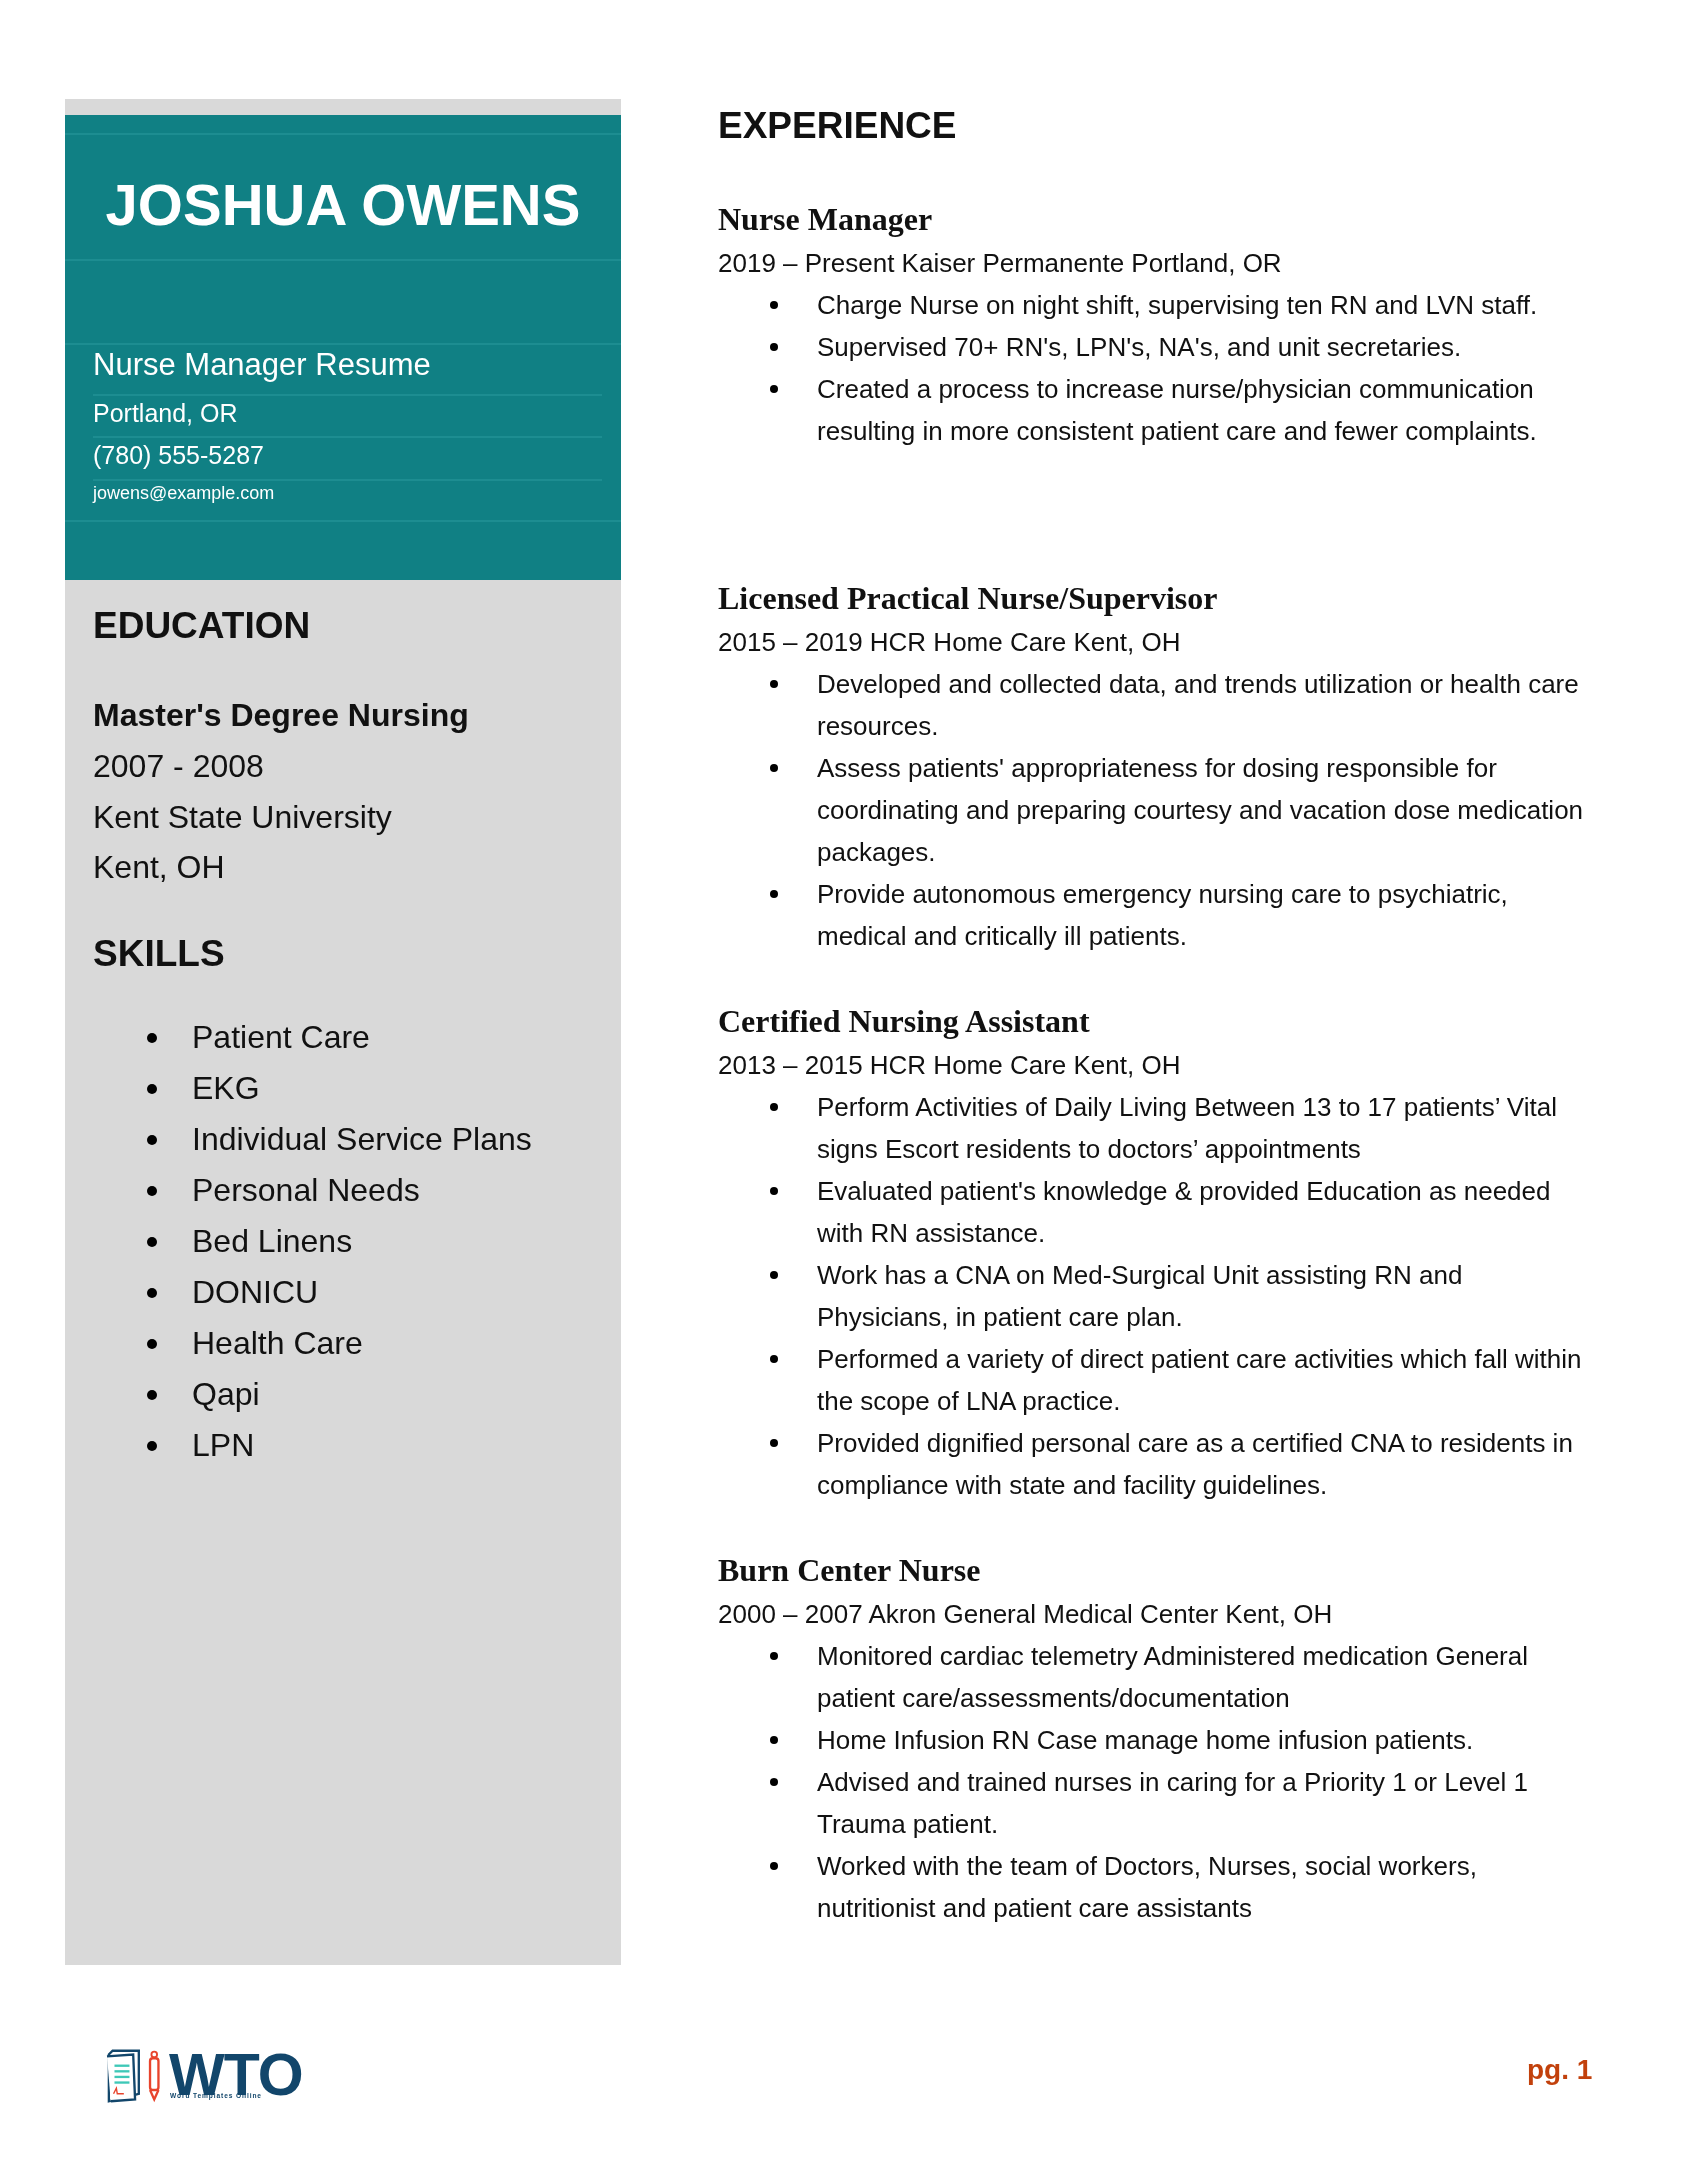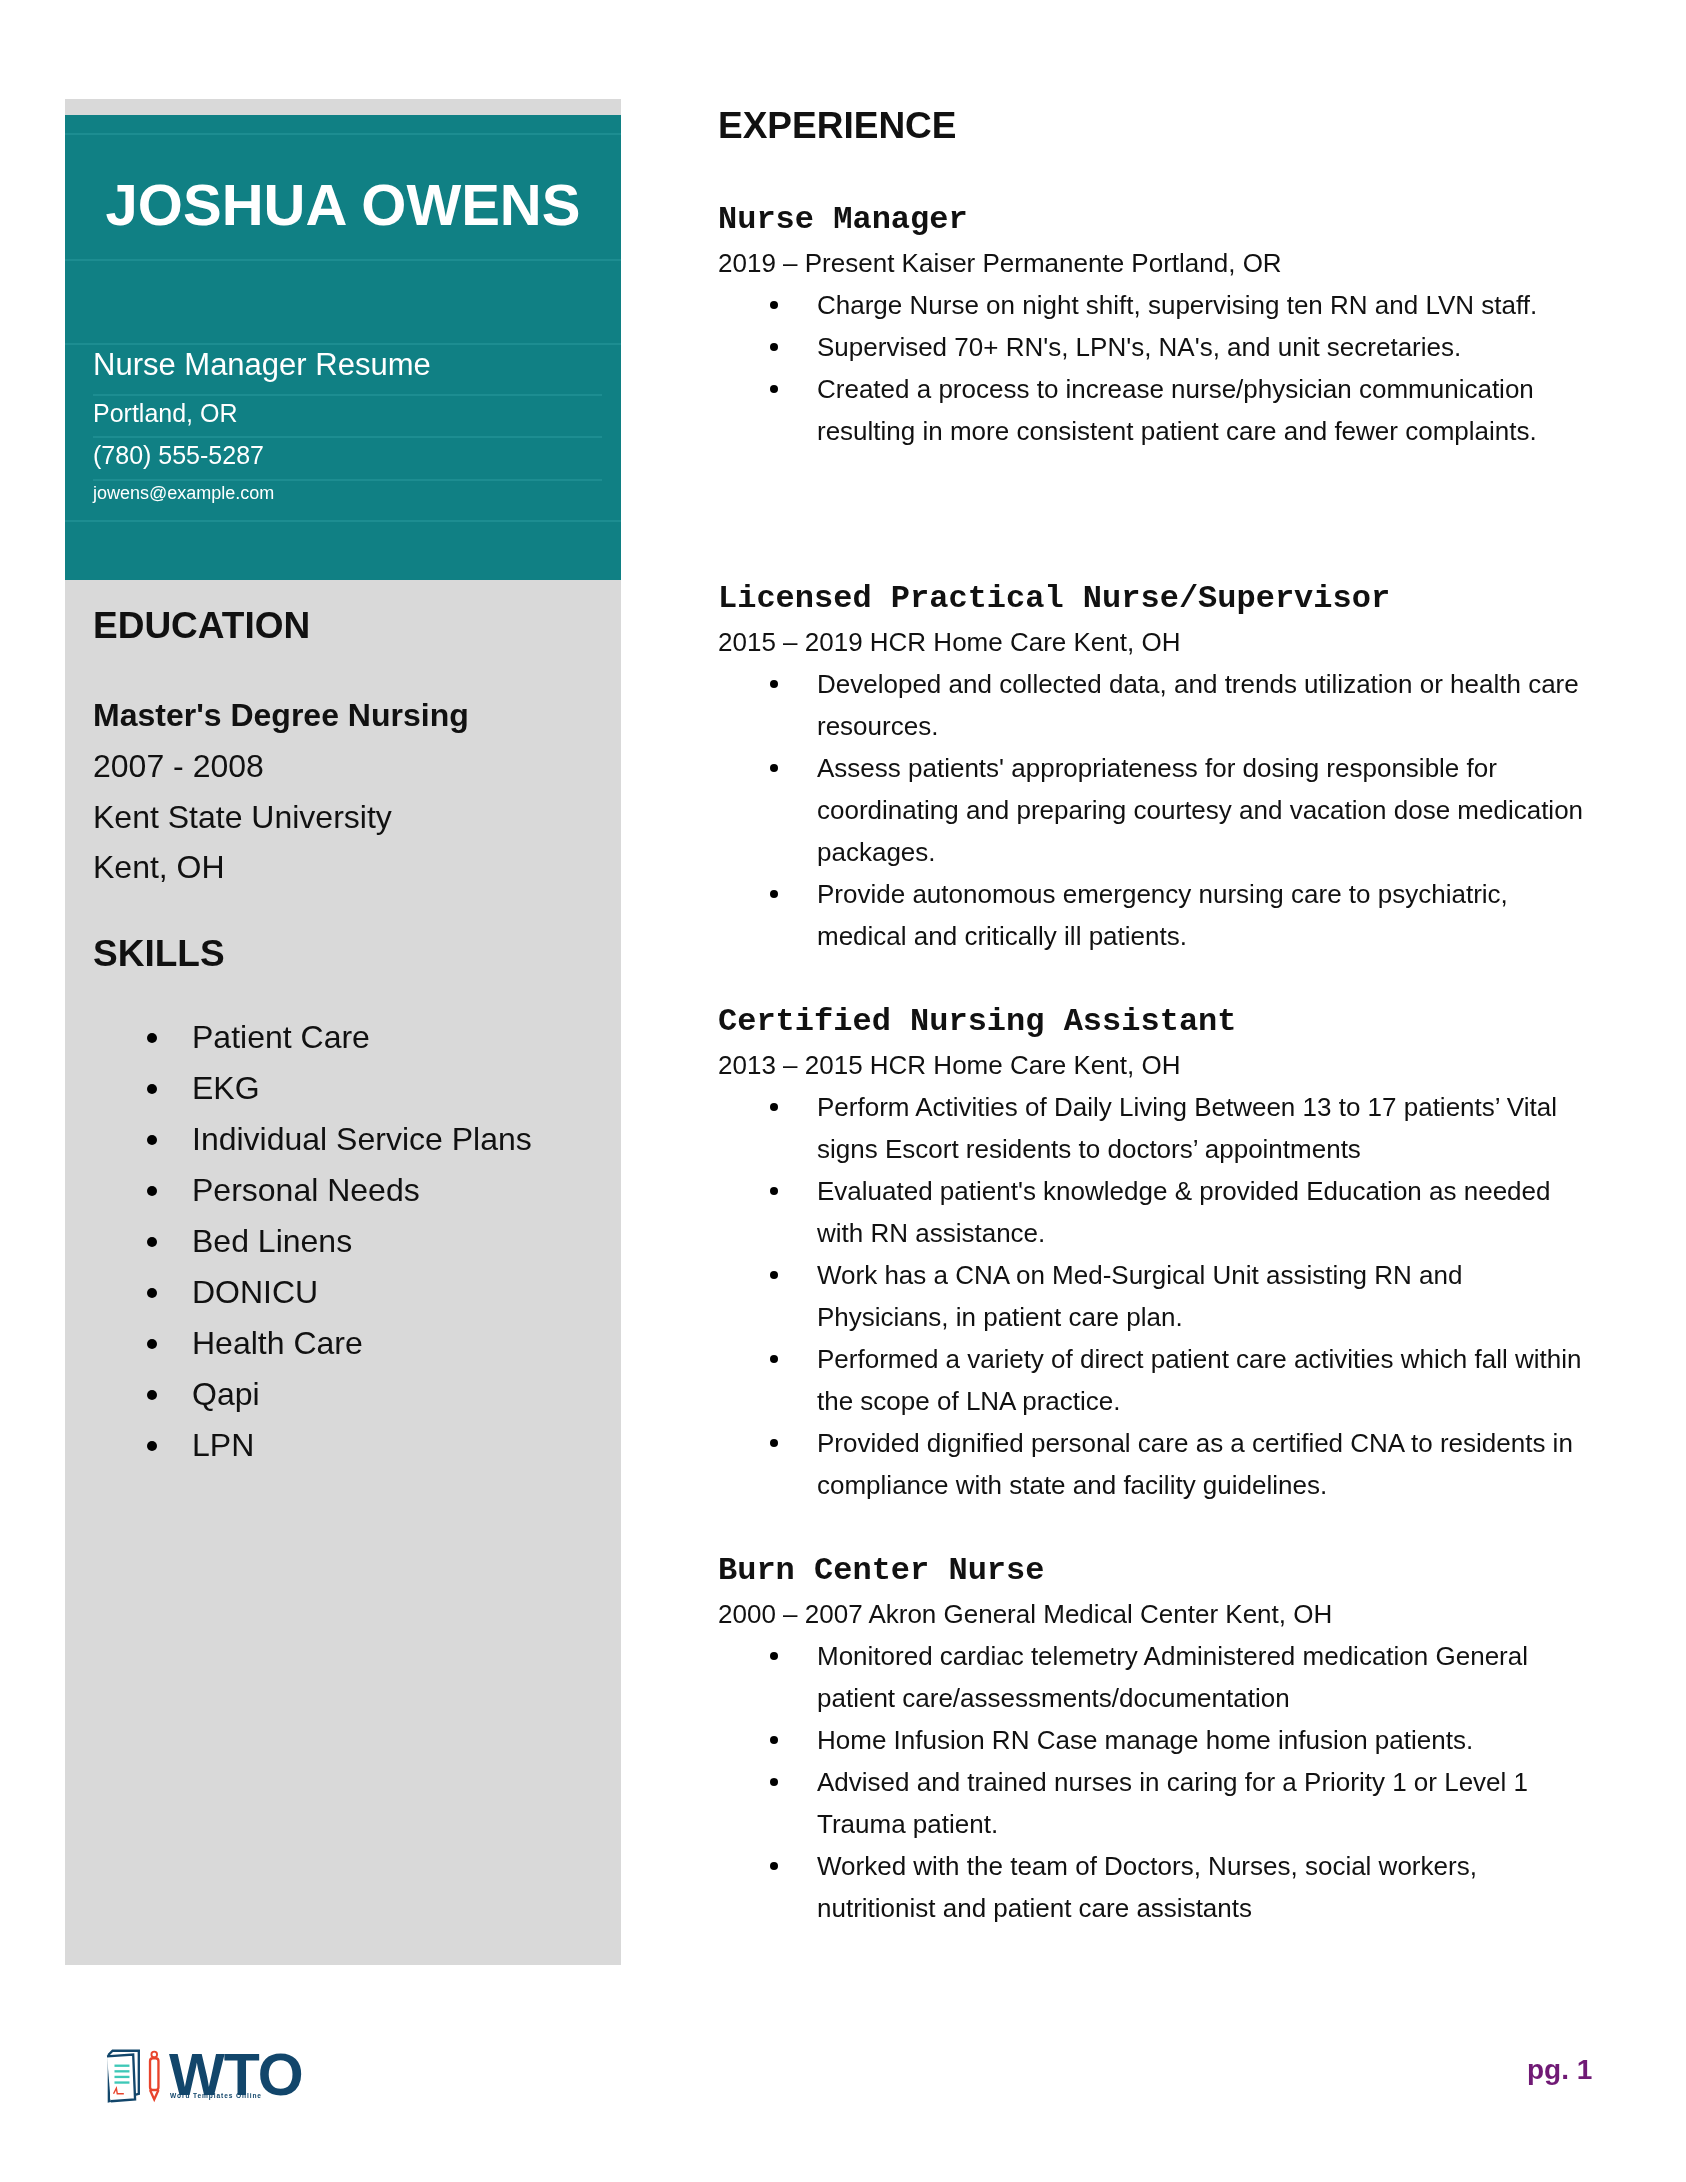--- a/index.html
+++ b/index.html
@@ -43,41 +43,41 @@
     .skills li .dot {
       position: absolute; left: 82px; top: 20.6px; width: 10.3px; height: 10.3px; border-radius: 50%; background: #000;
     }
 
     .main { position: absolute; left: 718px; top: 0; width: 899px; }
     .exp-title {
       position: absolute; left: 0; top: 105px; font-family: "Liberation Sans", sans-serif;
       font-weight: bold; font-size: 37px;
     }
     .job { position: absolute; left: 0; width: 899px; }
-    .job-title { font-family: Liberation Mono, monospace; font-weight: bold; font-size: 32px; height: 45px; line-height: 45px; }
+    .job-title { font-family: Liberation Serif, serif; font-weight: bold; font-size: 32px; height: 45px; line-height: 45px; }
     .job-meta { font-family: "Liberation Sans", sans-serif; font-size: 26px; height: 42px; line-height: 42px; }
     .job ul { list-style: none; margin: 0; padding: 0; }
     .job li {
       position: relative; padding-left: 99px; padding-right: 28px;
       font-family: "Liberation Sans", sans-serif; font-size: 26px; line-height: 42px;
     }
     .job li .dot { position: absolute; left: 52px; top: 17px; width: 8.4px; height: 8.4px; border-radius: 50%; background: #000; }
 
     .footer-logo { position: absolute; left: 103px; top: 2047px; width: 178px; height: 58px; }
     .logo-wto {
       position: absolute; left: 66px; top: -5.6px; font-family: "Liberation Sans", sans-serif; font-weight: bold;
       font-size: 59px; color: #12466b; letter-spacing: -0.9px;
     }
     .logo-sub {
       position: absolute; left: 67px; top: 45px; font-family: "Liberation Sans", sans-serif; font-size: 6.6px;
       font-weight: bold; color: #12466b; letter-spacing: 0.9px; white-space: nowrap;
     }
     .page-num {
       position: absolute; left: 1527px; top: 2054px; font-family: "Liberation Sans", sans-serif;
-      font-weight: bold; font-size: 28px; color: #701a75; text-align: right;
+      font-weight: bold; font-size: 28px; color: #c2410c; text-align: right;
     }
   </style>
 </head>
 <body>
 
 <div class="sidebar">
   <div class="header-block">
     <div class="hline" style="top:18px"></div>
     <div class="name">JOSHUA OWENS</div>
     <div class="hline" style="top:144px"></div>

